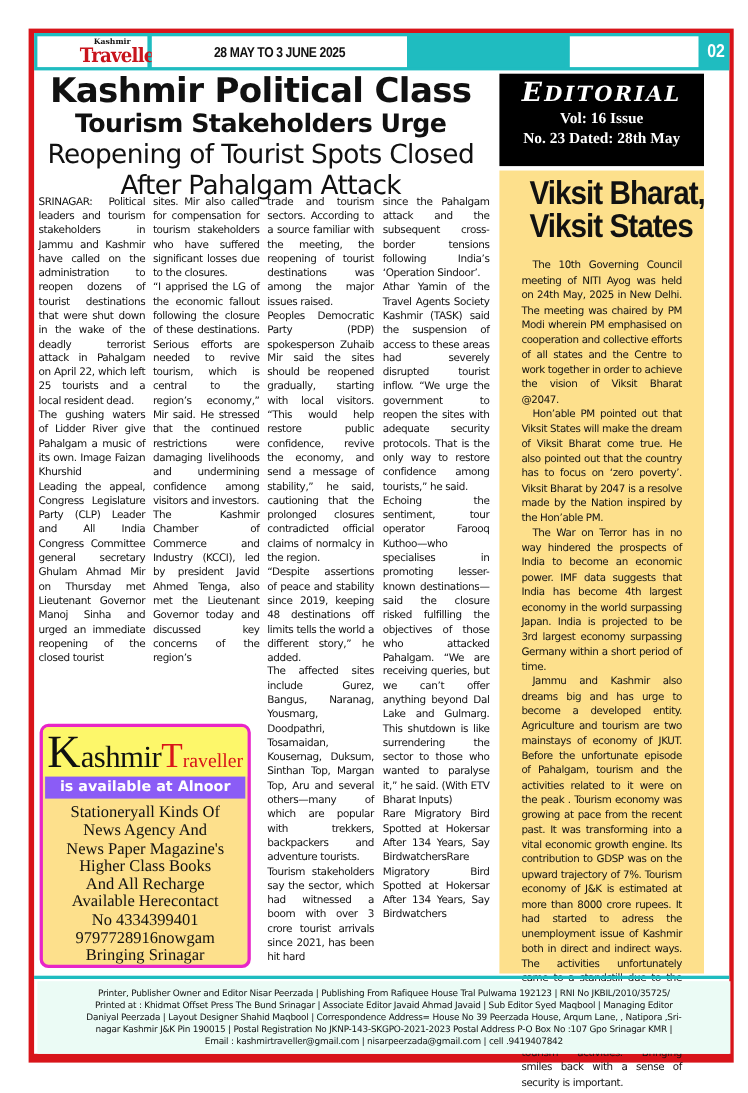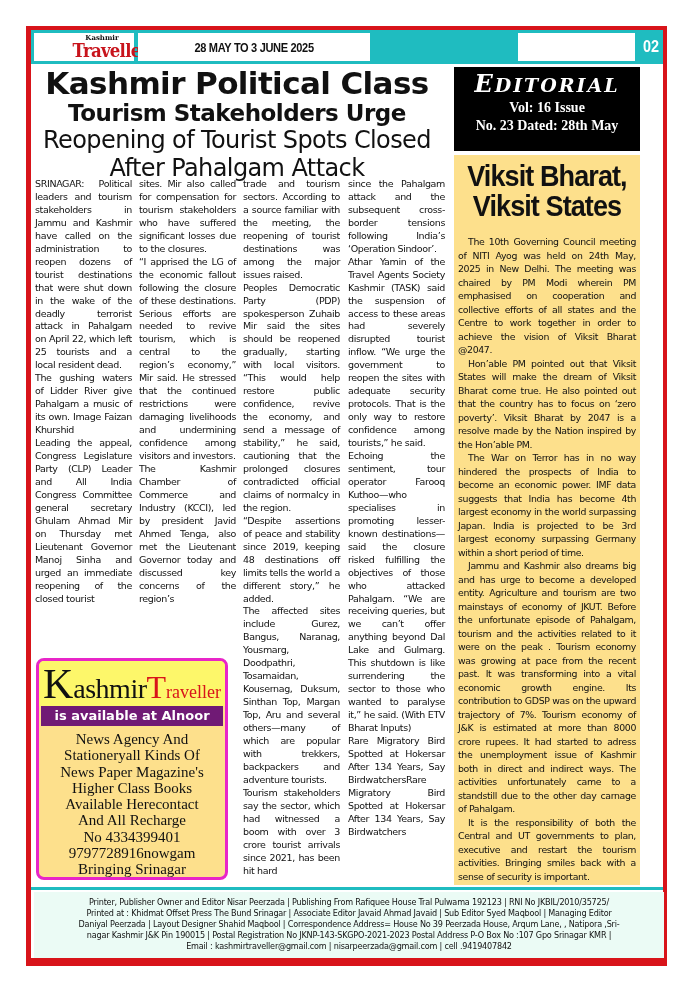--- a/index.html
+++ b/index.html
@@ -29,42 +29,42 @@
   .hl-2 { font-family: "DejaVu Sans", sans-serif; font-weight: bold; font-size: 23px; line-height: 26px; letter-spacing: -0.5px; color: #111; white-space: nowrap; }
   .hl-3 { font-family: "DejaVu Sans", sans-serif; font-weight: normal; font-size: 24px; line-height: 28px; letter-spacing: -0.6px; color: #111; white-space: nowrap; }
 
   
   .editorial-box { position: absolute; left: 423px; top: 37px; width: 186px; height: 84px; background: #000; text-align: center; color: #fff; }
   .ed-title { font-family: "DejaVu Serif", serif; font-style: italic; font-weight: bold; font-size: 19px; line-height: 28px; letter-spacing: 2px; margin-top: 3px; }
   .ed-title .cap { font-size: 24px; }
   .ed-meta { font-family: "Liberation Serif", serif; font-weight: bold; font-size: 14px; line-height: 18px; }
 
   
-  .ed-col { position: absolute; left: 423px; top: 125px; width: 186px; height: 730px; background: #fde08c; padding: 0 4px; }
+  .ed-col { position: absolute; left: 423px; top: 125px; width: 186px; height: 730px; background: #fde08c; padding: 0 20px; }
   .ed-headline { text-align: center; font-family: "Liberation Sans", sans-serif; font-weight: bold; color: #111; font-size: 30px; line-height: 30px; letter-spacing: -1px; margin-top: 6px; white-space: nowrap; transform: scaleX(0.9); transform-origin: center; }
   .ed-body { margin-top: 14px; font-family: "DejaVu Sans", sans-serif; font-size: 9.4px; line-height: 13.5px; color: #111; text-align: justify; hyphens: auto; letter-spacing: -0.35px; }
   .ed-body p { text-indent: 10px; }
 
   
   .article { position: absolute; top: 148px; width: 414px; left: 0; }
   .col { position: absolute; top: 0; width: 97px; font-family: "DejaVu Sans", sans-serif; font-size: 9.5px; line-height: 12.95px; color: #111; text-align: justify; hyphens: auto; letter-spacing: -0.35px; }
   .col p { margin: 0; }
   .col-1 { left: 4px; }
   .col-2 { left: 108px; }
   .col-3 { left: 212px; }
   .col-4 { left: 317px; }
 
   
   .ad-box { position: absolute; left: 5px; top: 628px; width: 192px; height: 222px; border: 3px solid #e825c8; border-radius: 8px; background: #fde08c; overflow: hidden; }
   .ad-top { background: #fdf76a; height: 45px; text-align: center; white-space: nowrap; }
   .ad-k { font-family: "Liberation Serif", serif; font-size: 42px; line-height: 46px; color: #111; }
   .ad-ashmir { font-family: "Liberation Serif", serif; font-size: 28px; color: #111; letter-spacing: -0.5px; }
   .ad-t { font-family: "Liberation Serif", serif; font-size: 32px; color: #d8141a; }
   .ad-raveller { font-family: "Liberation Serif", serif; font-size: 18px; color: #d8141a; }
-  .ad-green { background: #701a75; color: #fff; font-family: "DejaVu Sans", sans-serif; font-weight: bold; font-size: 13px; line-height: 20px; text-align: center; margin: 0 2px; }
+  .ad-green { background: #8b5cf6; color: #fff; font-family: "DejaVu Sans", sans-serif; font-weight: bold; font-size: 13px; line-height: 20px; text-align: center; margin: 0 2px; }
   .ad-text { font-family: "Liberation Serif", serif; font-size: 15px; line-height: 16.3px; text-align: center; color: #111; margin-top: 5px; }
 
   
   .footer-line { position: absolute; left: 0; top: 857px; width: 100%; height: 3px; background: #1fbcc0; }
   .footer { position: absolute; left: 3px; top: 862px; width: 630px; height: 66px; background: #ebfbf5; text-align: center; font-family: "DejaVu Sans", sans-serif; font-size: 8.1px; line-height: 10.9px; color: #111; padding-top: 5px; letter-spacing: -0.2px; }
 </style>
 </head>
 <body>
 
 <div class="page-frame">
@@ -115,26 +115,26 @@
         <p>Rare Migratory Bird Spotted at Hokersar After 134 Years, Say BirdwatchersRare Migratory Bird Spotted at Hokersar After 134 Years, Say Birdwatchers</p>
       </div>
     </div>
 
     <div class="ad-box">
       <div class="ad-top">
         <span class="ad-k">K</span><span class="ad-ashmir">ashmir</span><span class="ad-t">T</span><span class="ad-raveller">raveller</span>
       </div>
       <div class="ad-green">is available at Alnoor</div>
       <div class="ad-text">
+        <div>Stationeryall Kinds Of</div>
         <div>News Agency And</div>
-        <div>Stationeryall Kinds Of</div>
         <div>News Paper Magazine's</div>
         <div>Higher Class Books</div>
+        <div>And All Recharge</div>
         <div>Available Herecontact</div>
-        <div>And All Recharge</div>
         <div>No 4334399401</div>
         <div>9797728916nowgam</div>
         <div>Bringing Srinagar</div>
       </div>
     </div>
 
     <div class="editorial-box">
       <div class="ed-title"><span class="cap">E</span><span>DITORIAL</span></div>
       <div class="ed-meta">Vol: 16  Issue</div>
       <div class="ed-meta">No. 23  Dated: 28th May</div>

